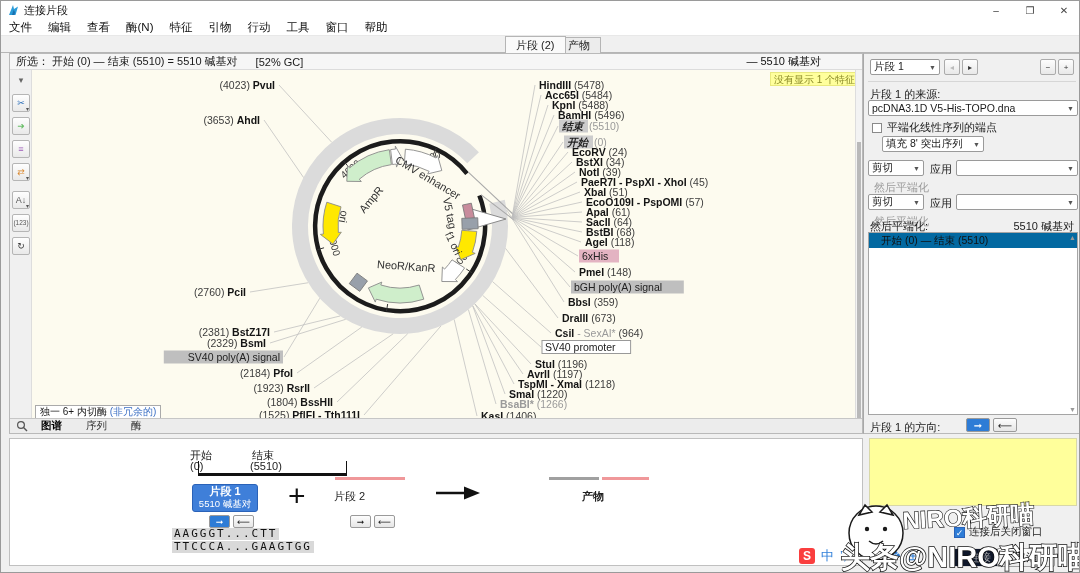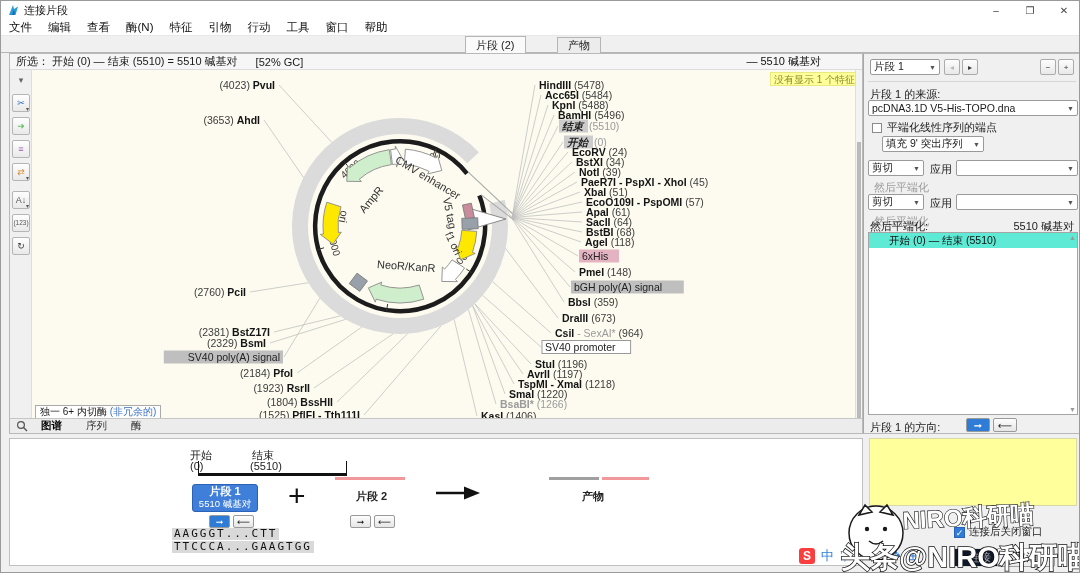--- a/index.html
+++ b/index.html
@@ -36,21 +36,21 @@
 .map-tab.active{font-weight:bold;color:#000}
 
 .side-panel{position:absolute;left:862px;top:52px;width:218px;height:381px;background:#f0f0f0;border:1px solid #b9b9b9;border-left:1px solid #a8a8a8;font-size:11px}
 .sel-box{background:#fff;border:1px solid #9a9a9a;border-radius:2px;display:flex;align-items:center;padding:0 3px;font-size:10.5px;position:absolute;height:16px}
 .sel-box .arr{margin-left:auto;font-size:7px;color:#555;padding-left:4px}
 .sq-btn{position:absolute;width:16px;height:16px;background:linear-gradient(#fdfdfd,#e8e8e8);border:1px solid #ababab;border-radius:2px;font-size:8px;display:flex;align-items:center;justify-content:center;color:#333}
 .sq-btn.dis{color:#bbb}
 .gray-txt{color:#9a9a9a}
 .panel-div{position:absolute;left:4px;width:208px;height:1px;background:#d6d6d6}
 .listbox{position:absolute;left:4px;top:178px;width:210px;height:183px;background:#fff;border:1px solid #a5a5a5}
-.listrow{height:15px;background:#5eead4;font-size:10.5px;line-height:15px;padding-left:20px;color:#111}
+.listrow{height:15px;background:#0369a1;font-size:10.5px;line-height:15px;padding-left:12px;color:#111}
 .lb-arr{position:absolute;right:1px;font-size:7px;color:#999}
 .dir-btn{position:absolute;width:24px;height:14px;border:1px solid #9a9a9a;border-radius:2px;display:flex;align-items:center;justify-content:center;font-size:10px}
 .dir-btn.on{background:#2e7cd6;color:#fff}
 .dir-btn.off{background:linear-gradient(#fdfdfd,#e6e6e6);color:#222}
 
 .bottom-panel{position:absolute;left:8px;top:437px;width:854px;height:128px;background:#fff;border:1px solid #c0c0c0}
 .bp-lbl{position:absolute;font-size:11px;color:#222}
 .badge{position:absolute;left:182px;top:45px;width:66px;height:28px;background:#3f7fd9;border:1px solid #2a62b8;border-radius:3px;color:#fff;text-align:center}
 .badge .l1{font-size:11px;font-weight:bold;line-height:13px}
 .badge .l2{font-size:9.5px;line-height:12px}
@@ -97,21 +97,21 @@
     <span class="menu-item">酶(N)</span>
     <span class="menu-item">特征</span>
     <span class="menu-item">引物</span>
     <span class="menu-item">行动</span>
     <span class="menu-item">工具</span>
     <span class="menu-item">窗口</span>
     <span class="menu-item">帮助</span>
   </div>
 
 <div class="tabline"></div>
-<div class="doc-tab active" style="left:464px">片段 (2)</div>
+<div class="doc-tab active" style="left:504px">片段 (2)</div>
 <div class="doc-tab" style="left:556px">产物</div>
 
 <div class="map-panel">
   <div class="map-header">
     <span class="sel">所选：</span>&nbsp;
     <span>开始 (0) — 结束 (5510) = 5510 碱基对</span>
     <span class="gc">[52% GC]</span>
     <span class="len">
       <span>—</span>
       <span>5510 碱基对</span>
@@ -278,21 +278,21 @@
   <div class="abs" style="left:6px;top:33px">片段 1 的来源:</div>
   <div class="sel-box" style="left:4px;top:46px;width:210px">
     <span>pcDNA3.1D V5-His-TOPO.dna</span>
       <span class="arr">▼</span>
   </div>
   <div class="abs" style="left:8px;top:66px;display:flex;gap:5px;align-items:center">
     <span style="width:10px;height:10px;background:#fff;border:1px solid #8a8a8a;display:inline-block"></span>
     <span>平端化线性序列的端点</span>
   </div>
   <div class="sel-box" style="left:18px;top:82px;width:102px">
-    <span>填充 9' 突出序列</span>
+    <span>填充 8' 突出序列</span>
       <span class="arr">▼</span>
   </div>
 
   <div class="sel-box" style="left:4px;top:106px;width:56px">
     <span>剪切</span>
       <span class="arr">▼</span>
   </div>
   <div class="abs" style="left:66px;top:108px">应用</div>
   <div class="sel-box" style="left:92px;top:106px;width:122px">
     <span></span>
@@ -350,21 +350,21 @@
     </div>
   <div class="mini-dir off" style="left:223px;top:76px">
       <span>⟵</span>
     </div>
   <div class="seq" style="top:89px">AAGGGT...CTT</div>
   <div class="seq" style="top:102px">TTCCCA...GAAGTGG</div>
 
   <div class="plus-sign">+</div>
 
   <div class="frag-line" style="left:325px;top:38px;width:70px;background:#f0989a"></div>
-  <div class="bp-lbl" style="left:346px;top:50px;font-weight:bold">片段 2</div>
+  <div class="bp-lbl" style="left:324px;top:50px;font-weight:normal">片段 2</div>
   <div class="mini-dir off" style="left:340px;top:76px">
       <span>➞</span>
     </div>
   <div class="mini-dir off" style="left:364px;top:76px">
       <span>⟵</span>
     </div>
 
   <svg class="abs" style="left:424px;top:46px" width="48" height="16" viewBox="0 0 48 16">
     <line x1="2" y1="8" x2="32" y2="8" stroke="#111" stroke-width="2.5"></line>
     <polygon points="30,1.5 46,8 30,14.5" fill="#111"></polygon>

